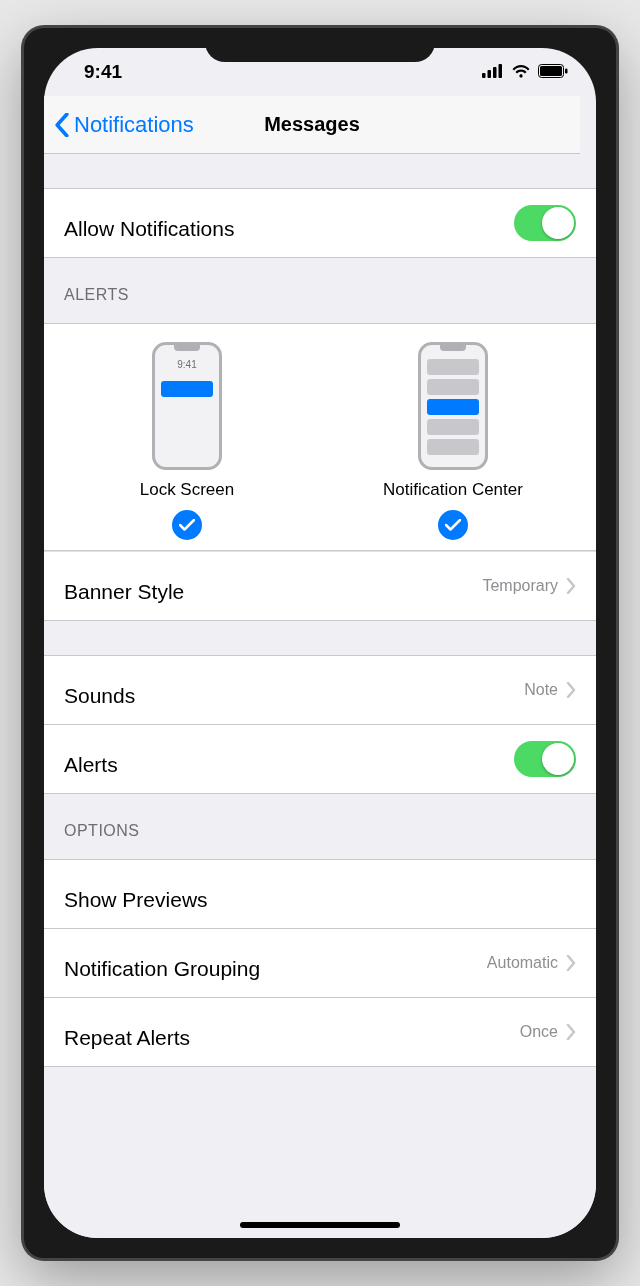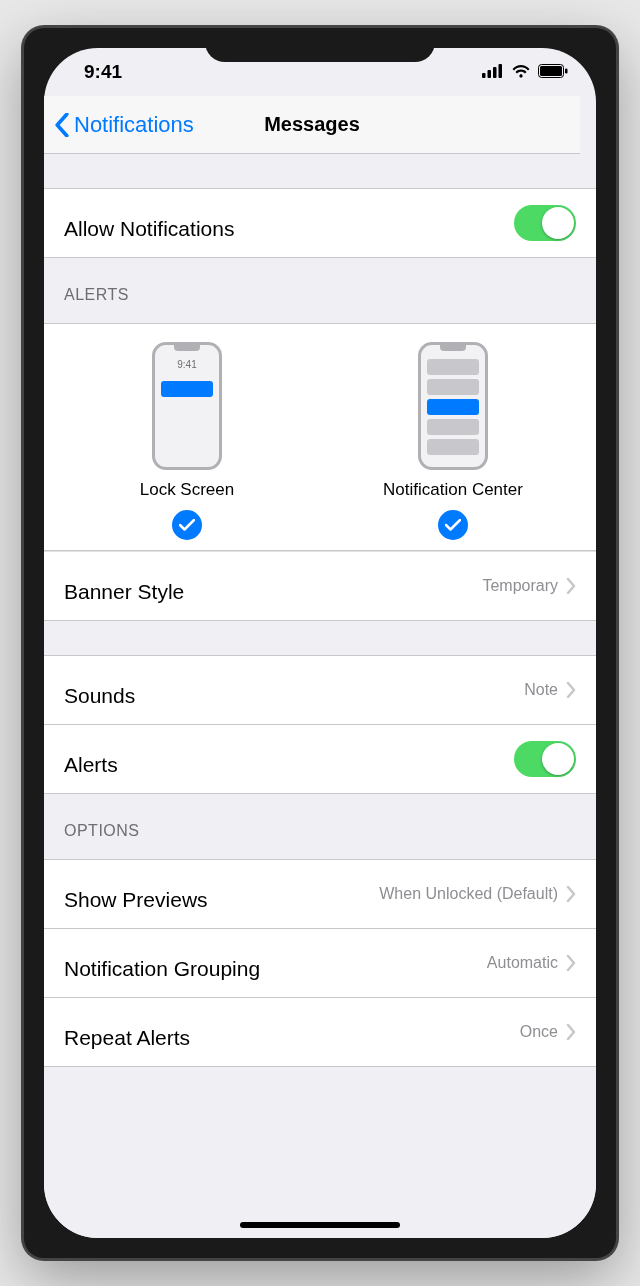--- a/index.html
+++ b/index.html
@@ -321,26 +321,20 @@
         <span class="label">Alerts</span>
         <div class="toggle">
           <div class="knob"></div>
         </div>
       </div>
 
       <div class="group-header">OPTIONS</div>
 
       <div class="row">
         <span class="label">Show Previews</span>
-        <span class="value-wrap">
-          <span>When Unlocked (Default)</span>
-          <svg class="chev" width="10" height="16" viewBox="0 0 10 16">
-              <path d="M2 1 L8 8 L2 15" stroke="#c7c7cc" stroke-width="2.5" fill="none" stroke-linecap="round" stroke-linejoin="round"></path>
-            </svg>
-        </span>
       </div>
       <div class="row">
         <span class="label">Notification Grouping</span>
         <span class="value-wrap">
           <span>Automatic</span>
           <svg class="chev" width="10" height="16" viewBox="0 0 10 16">
               <path d="M2 1 L8 8 L2 15" stroke="#c7c7cc" stroke-width="2.5" fill="none" stroke-linecap="round" stroke-linejoin="round"></path>
             </svg>
         </span>
       </div>

